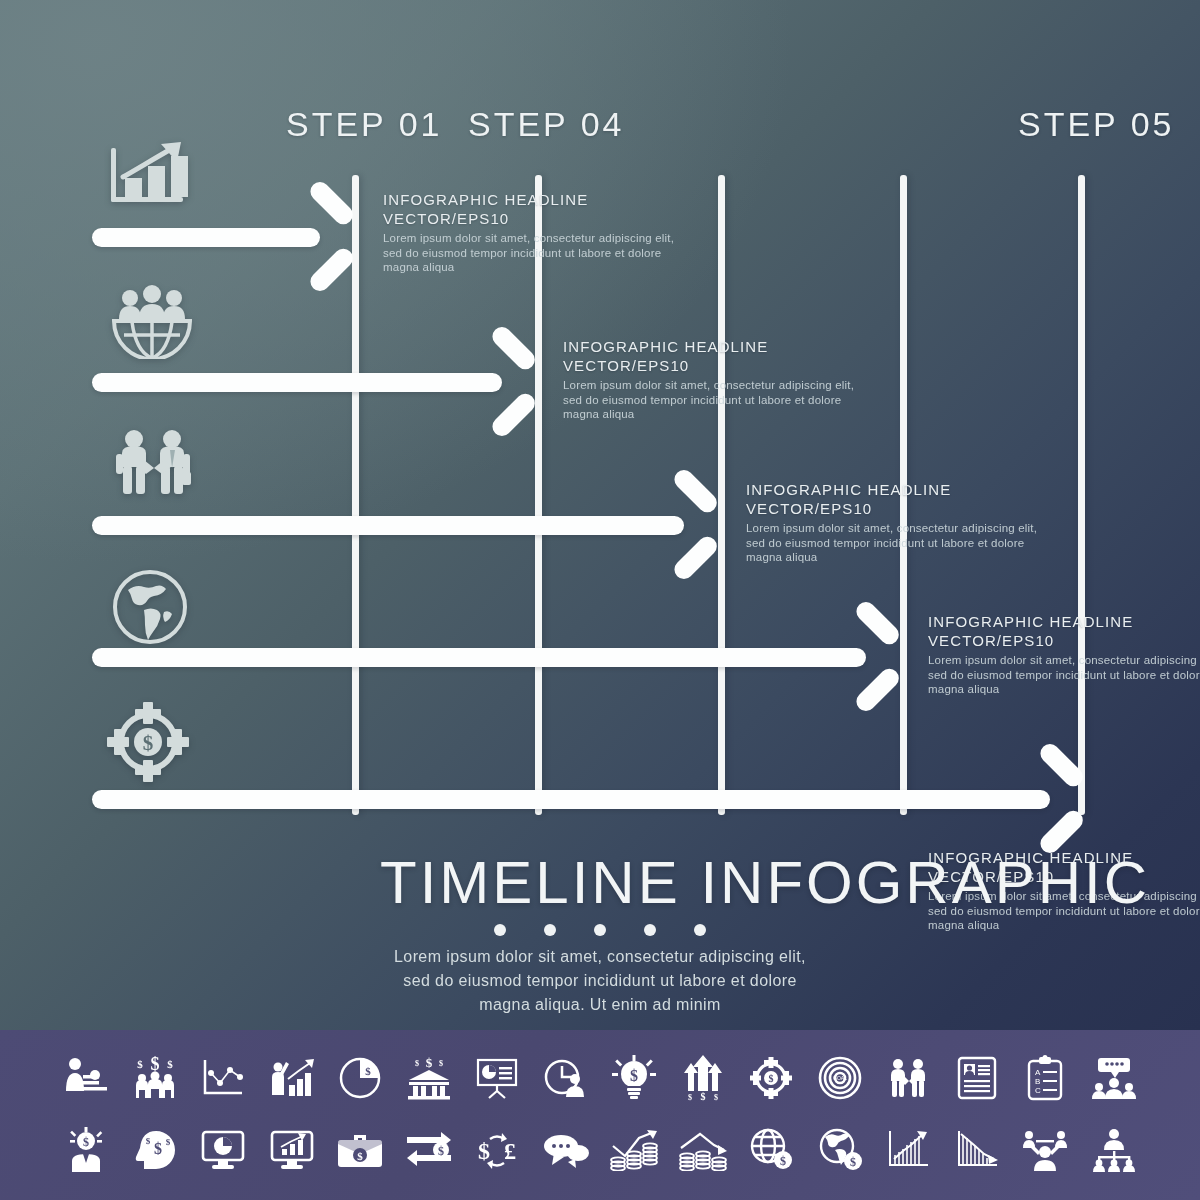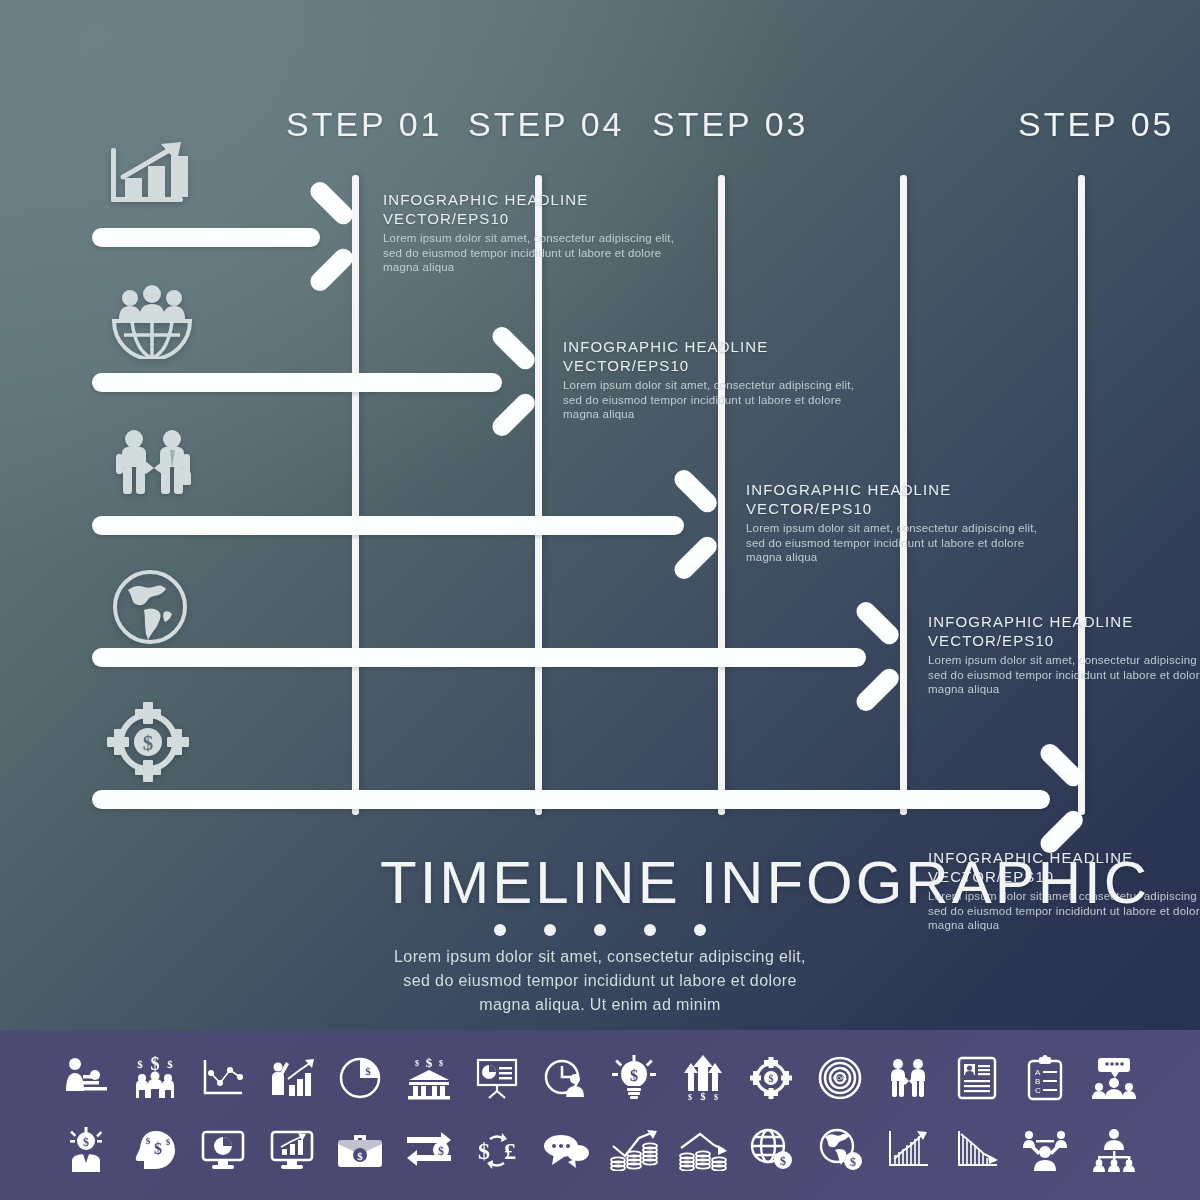--- a/index.html
+++ b/index.html
@@ -145,21 +145,20 @@
   <div class="stage">
 
     <div class="vrule" style="left:352px; top:175px; height:640px;"></div>
     <div class="vrule" style="left:535px; top:175px; height:640px;"></div>
     <div class="vrule" style="left:718px; top:175px; height:640px;"></div>
     <div class="vrule" style="left:900px; top:175px; height:640px;"></div>
     <div class="vrule" style="left:1078px; top:175px; height:640px;"></div>
 
     <div class="step-label" style="left:286px; top:105px;">STEP 01</div>
     <div class="step-label" style="left:468px; top:105px;">STEP 04</div>
-    <div class="step-label" style="left:652px; top:105px;">STEP 03</div>
     <div class="step-label" style="left:1018px; top:105px;text-align:right;">STEP 05</div>
 
     <div class="rowicon" style="left:103px; top:140px;">
       <svg width="92" height="78" viewBox="0 0 92 78">
         <g fill="#d3dcdc">
           <rect x="8" y="8" width="5" height="54" rx="2"></rect>
           <rect x="8" y="57" width="72" height="5" rx="2"></rect>
           <rect x="22" y="38" width="17" height="19"></rect>
           <rect x="45" y="26" width="17" height="31"></rect>
           <rect x="68" y="16" width="17" height="41"></rect>

